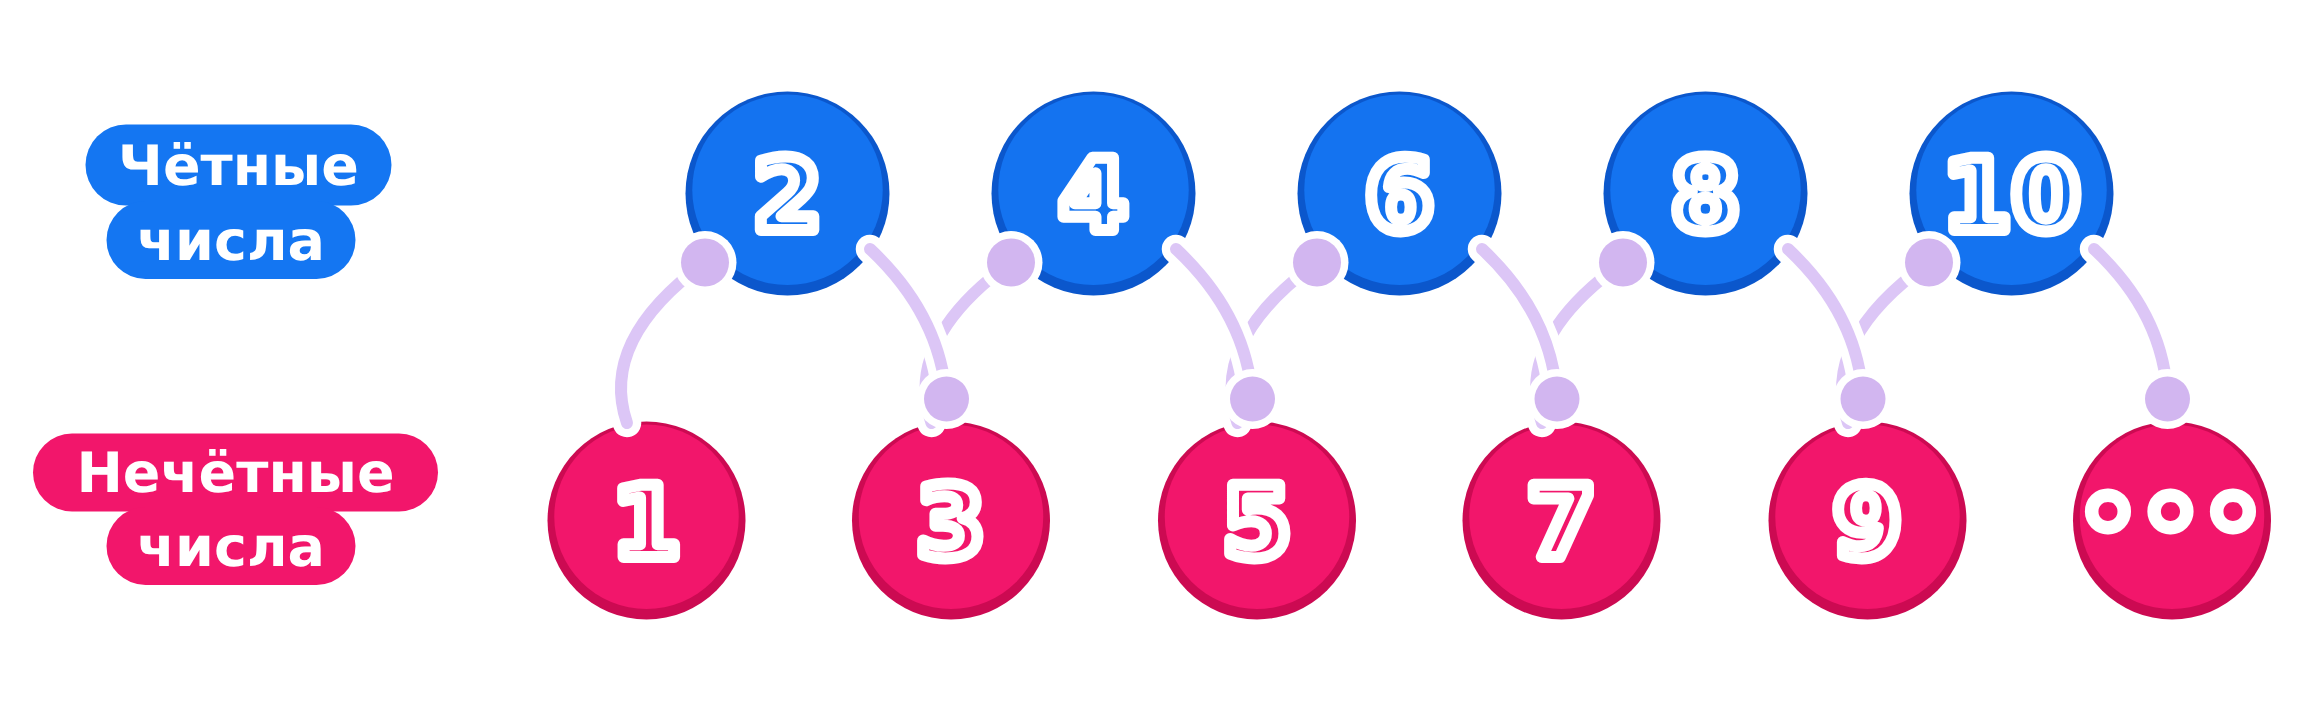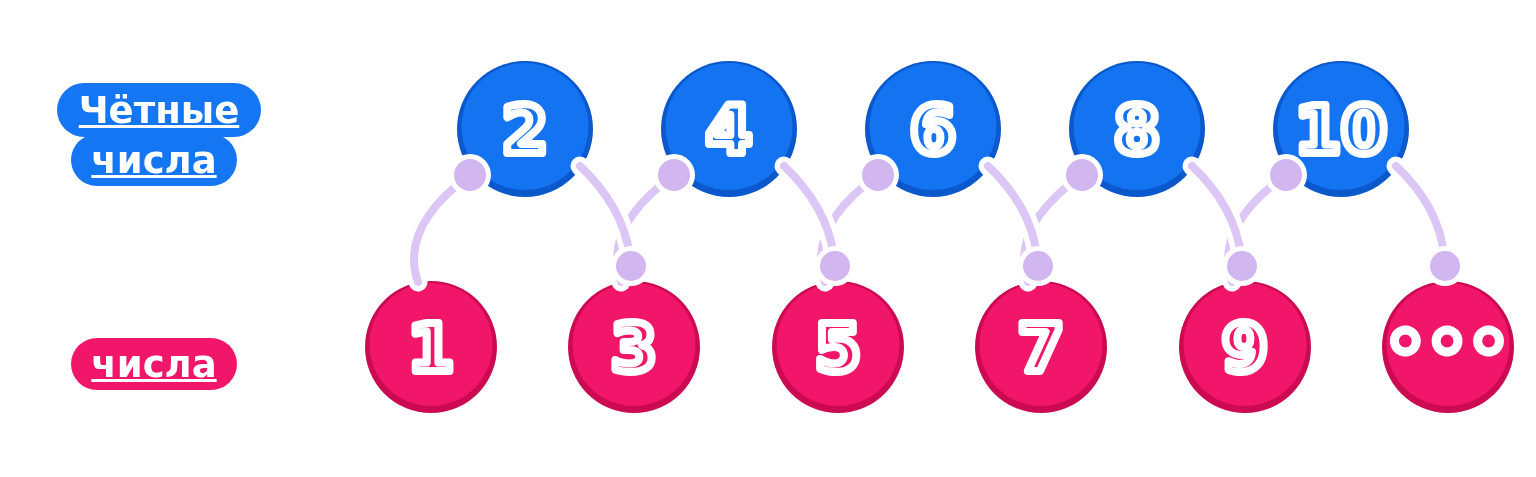--- a/index.html
+++ b/index.html
@@ -14,21 +14,20 @@
     overflow:hidden;
     font-family:"DejaVu Sans", sans-serif;
   }
   .pill{
     position:absolute;
     display:flex;align-items:center;justify-content:center;
     color:#fff;font-weight:700;font-size:37px;
     font-family:"DejaVu Sans", sans-serif;
     border-radius:40px;
     white-space:nowrap;
-    text-decoration:underline;
   }
   .p-e1{left:57px;top:83px;width:204px;height:54px;background:var(--even-bg);}
   .p-e2{left:71px;top:134px;width:166px;height:52px;background:var(--even-bg);}
   .p-o1{left:22px;top:289px;width:270px;height:52px;background:var(--odd-bg);}
   .p-o2{left:71px;top:338px;width:166px;height:52px;background:var(--odd-bg);}
   svg.diagram{position:absolute;left:0;top:0;}
   .num{
     font-family:"DejaVu Sans", sans-serif;
     font-weight:700;
     font-size:66px;
@@ -43,20 +42,23 @@
 
 <div class="stage">
 
   <div class="pill p-e1">
     <span>Чётные</span>
   </div>
   <div class="pill p-e2">
     <span>числа</span>
   </div>
 
+  <div class="pill p-o1">
+    <span>Нечётные</span>
+  </div>
   <div class="pill p-o2">
     <span>числа</span>
   </div>
 
   <svg id="diagram-svg" class="diagram" width="1536" height="477" viewBox="0 0 1536 477">
       <g>
         <g>
           <circle cx="525" cy="129" r="68" fill="#0B57CC"></circle>
           <circle cx="525" cy="126.5" r="63.5" fill="#1473F0"></circle>
           <text x="525" y="153" text-anchor="middle" fill="#1473F0" stroke="#ffffff" stroke-width="8" stroke-linejoin="round" stroke-linecap="round" class="num">2</text>

